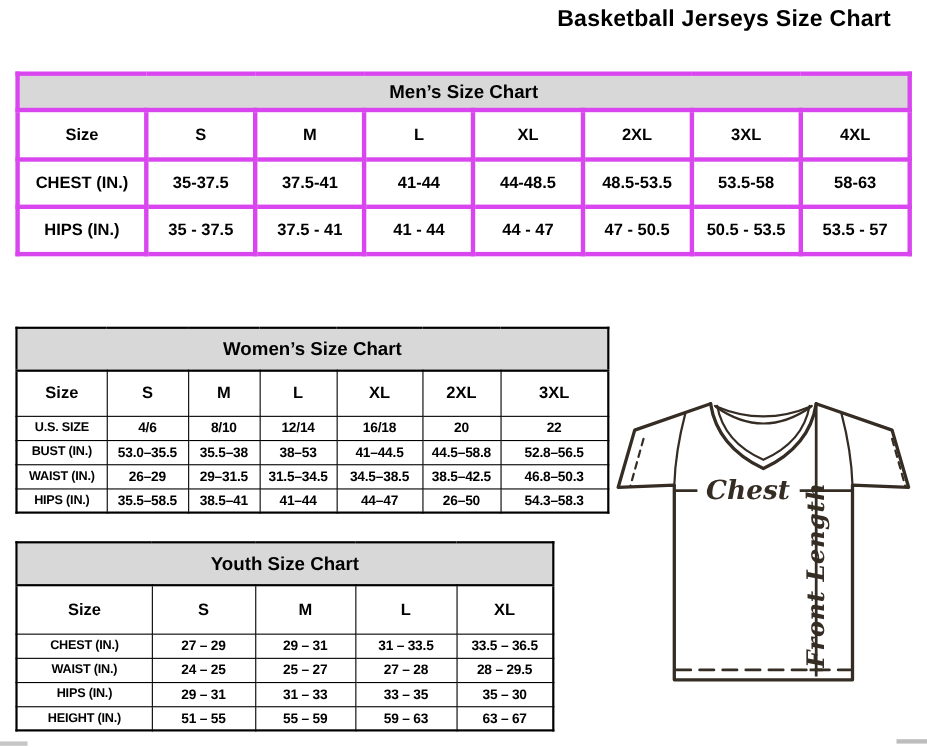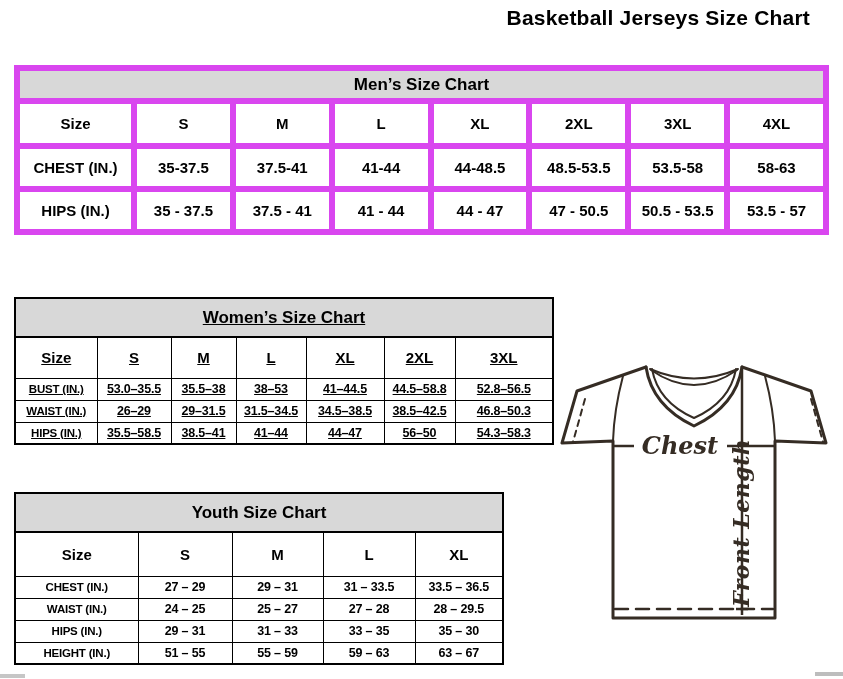--- a/index.html
+++ b/index.html
@@ -22,31 +22,31 @@
   table {
     position: absolute;
     border-collapse: collapse;
     table-layout: fixed;
     background: #fff;
   }
   th, td { text-align: center; vertical-align: middle; overflow: hidden; white-space: nowrap; }
 
   
   .mens { left: 14px; top: 65px; width: 815px; }
-  .mens th, .mens td { border: 6px solid #d946ef; text-align: center; }
+  .mens th, .mens td { border: 4px solid #d946ef; text-align: center; }
   .mens .title-row th {
     background: #d8d8d8; height: 33px; font-size: 17px; font-weight: bold;
   }
   .mens .header-row th { height: 45px; font-size: 15px; font-weight: bold; }
   .mens .data-row td { height: 43px; font-size: 15px; font-weight: bold; }
 
   
   .womens, .youth { border: 2px solid #000; }
   .womens th, .womens td, .youth th, .youth td { border: 1px solid #000; }
-  .womens { left: 14px; top: 297px; width: 540px; text-decoration: underline; }
+  .womens { left: 14px; top: 297px; width: 540px; }
   .youth  { left: 14px; top: 492px; width: 490px; }
   .womens .title-row th, .youth .title-row th {
     background: #d8d8d8; height: 39px; font-size: 17px; font-weight: bold;
     border-bottom: 2px solid #000;
   }
   .womens .header-row th { height: 41px; font-size: 15px; font-weight: bold; }
   .youth  .header-row th { height: 44px; font-size: 15px; font-weight: bold; }
   .womens .data-row td, .youth .data-row td {
     height: 22px; font-size: 12.5px; font-weight: bold; letter-spacing: -0.2px;
   }
@@ -139,20 +139,29 @@
   <tr class="header-row">
     <th>Size</th>
     <th>S</th>
     <th>M</th>
     <th>L</th>
     <th>XL</th>
     <th>2XL</th>
     <th>3XL</th>
   </tr>
   <tr class="data-row">
+    <td class="row-label">U.S. SIZE</td>
+    <td>4/6</td>
+    <td>8/10</td>
+    <td>12/14</td>
+    <td>16/18</td>
+    <td>20</td>
+    <td>22</td>
+  </tr>
+  <tr class="data-row">
     <td class="row-label">BUST (IN.)</td>
     <td>53.0–35.5</td>
     <td>35.5–38</td>
     <td>38–53</td>
     <td>41–44.5</td>
     <td>44.5–58.8</td>
     <td>52.8–56.5</td>
   </tr>
   <tr class="data-row">
     <td class="row-label">WAIST (IN.)</td>
@@ -162,21 +171,21 @@
     <td>34.5–38.5</td>
     <td>38.5–42.5</td>
     <td>46.8–50.3</td>
   </tr>
   <tr class="data-row">
     <td class="row-label">HIPS (IN.)</td>
     <td>35.5–58.5</td>
     <td>38.5–41</td>
     <td>41–44</td>
     <td>44–47</td>
-    <td>56–50</td>
+    <td>26–50</td>
     <td>54.3–58.3</td>
   </tr>
 </tbody>
   </table>
 
 <table class="youth">
   <colgroup>
     <col style="width:123px">
       <col style="width:94px">
       <col style="width:91px">

